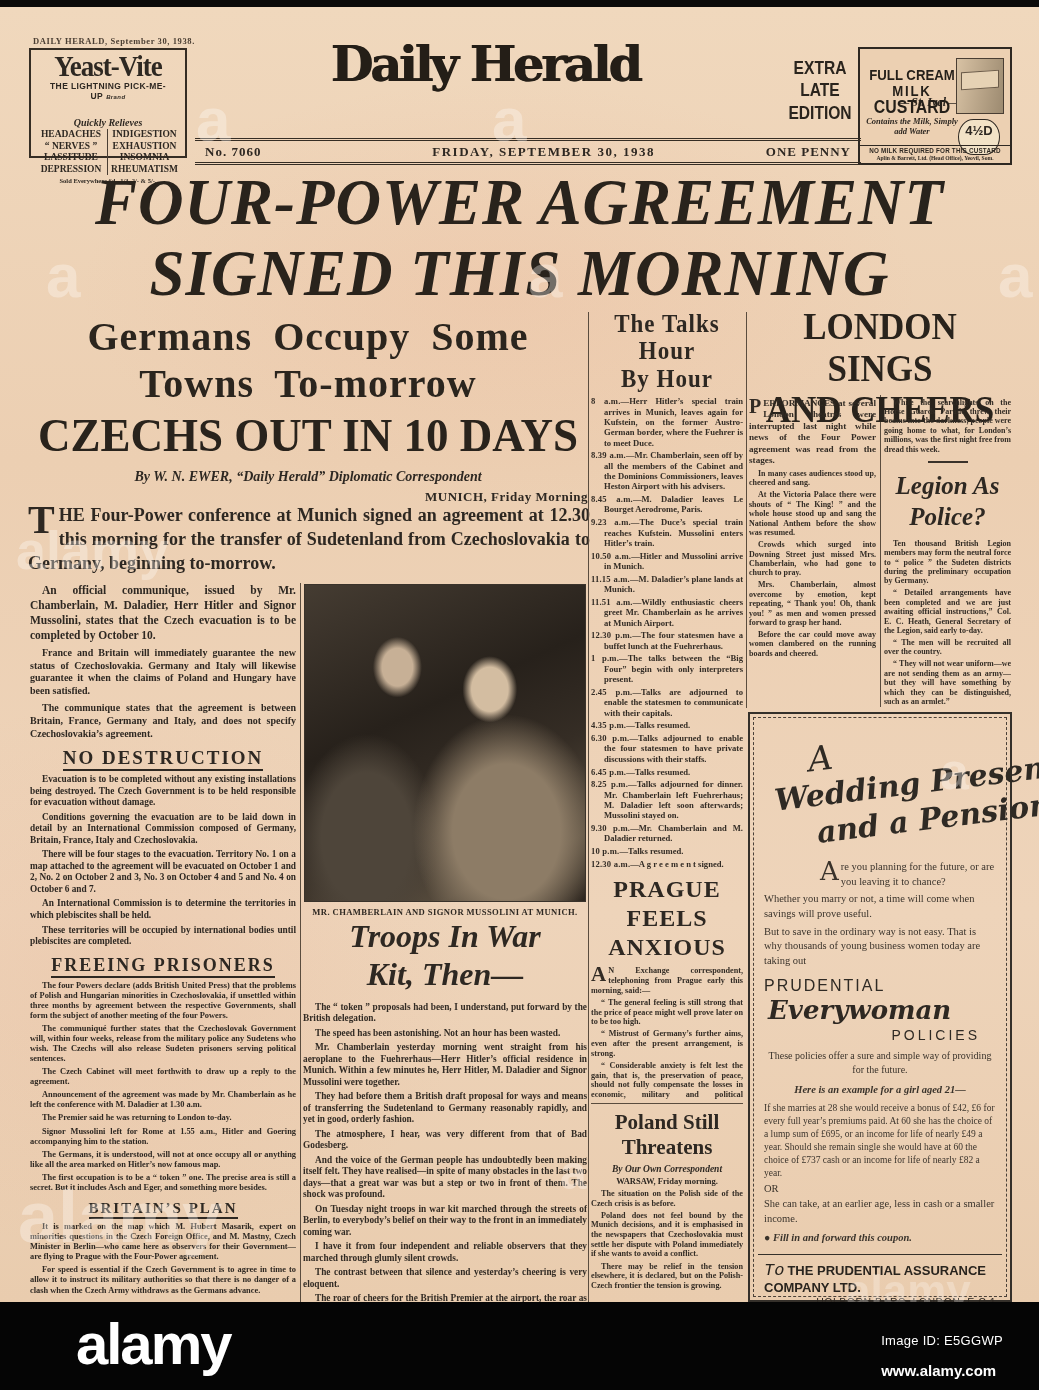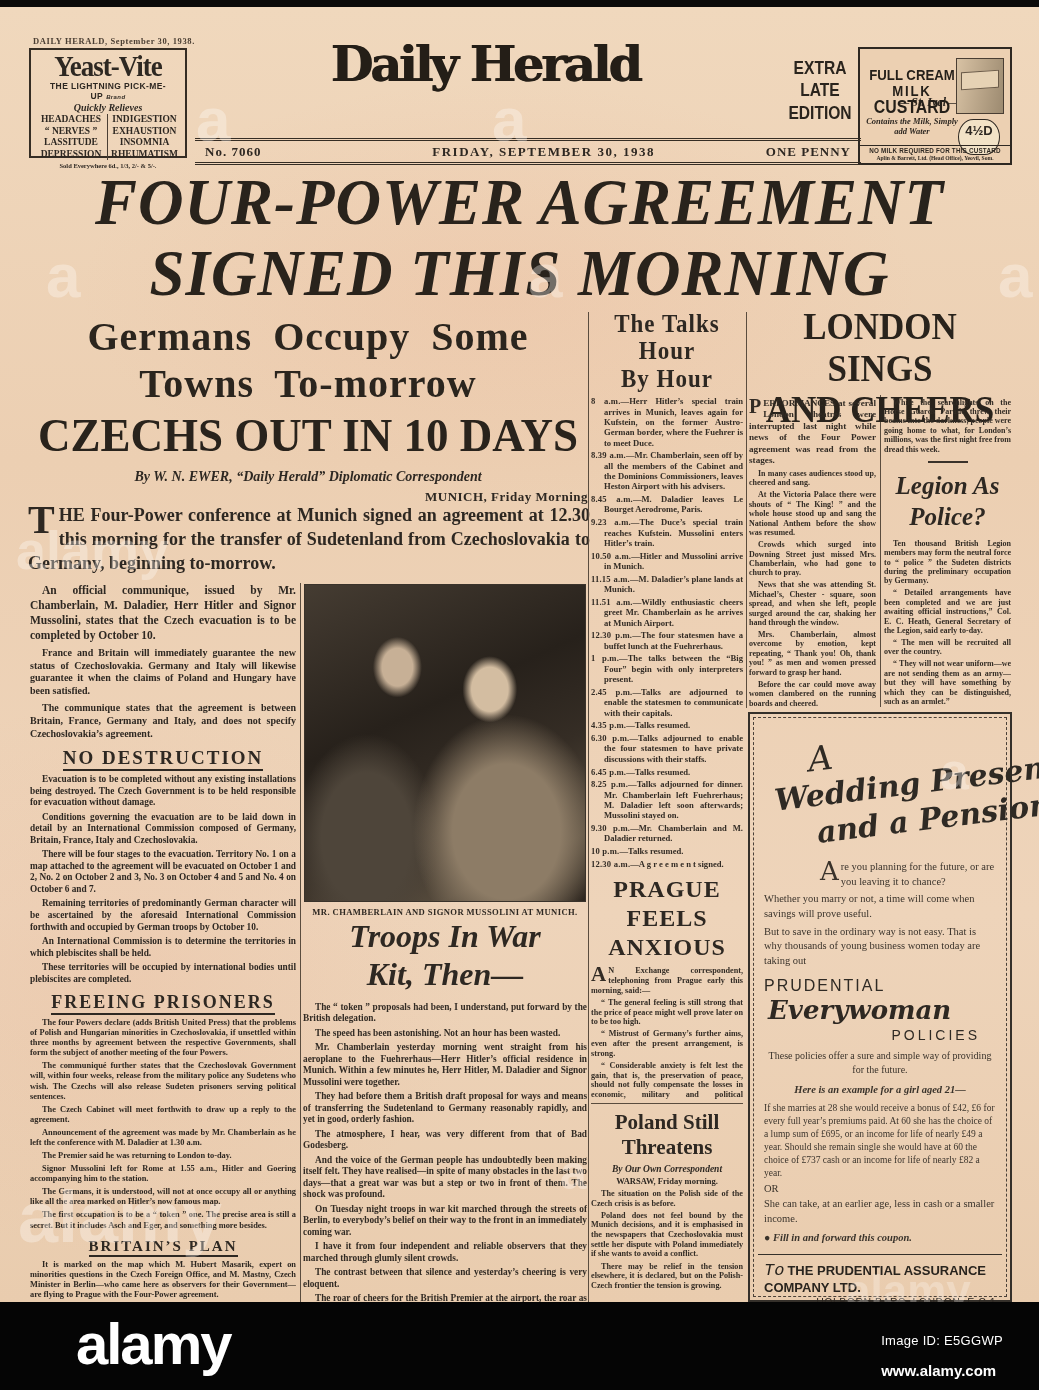--- a/index.html
+++ b/index.html
@@ -14,21 +14,21 @@
              linear-gradient(180deg,#f0d8bd,#eccfb2 35%,#eed4ba 70%,#e9ccae);
   }
   .abs { position:absolute; }
 
   
   .folio { left:33px; top:29px; font-size:8.5px; letter-spacing:.6px; font-weight:bold; color:#4a3e33; }
   .yv { left:29px; top:41px; width:158px; height:110px; border:2px solid #352d24; padding:3px 4px 2px; text-align:center; }
   .yv-title { font-size:27px; font-weight:bold; letter-spacing:-1px; line-height:1; transform:scaleY(1.08); }
   .yv-tag { font-size:8.5px; font-weight:bold; font-family:"Liberation Sans",sans-serif; letter-spacing:.4px; margin-top:1px; }
   .yv-brand { font-size:6px; font-style:italic; margin-left:3px; }
-  .yv-rel { font-size:10px; font-weight:bold; font-style:italic; margin-top:1px; }
+  .yv-rel { font-size:10px; font-weight:bold; font-style:italic; margin-top:16px; }
   .yv-grid { display:grid; grid-template-columns:1fr 1fr; margin-top:1px; }
   .yv-grid .cell { font-size:9.5px; font-weight:bold; line-height:1.22; }
   .yv-grid .l { border-right:1px solid #4a3e33; }
   .yv-sold { font-size:6.5px; font-weight:bold; margin-top:2px; }
   .masthead { left:205px; top:33px; width:560px; text-align:center; font-family:"DejaVu Serif",serif;
               font-weight:bold; font-size:49px; line-height:1; letter-spacing:-3px; color:#241e17;
               text-shadow:1px 0 0 #241e17; }
   .edition { left:770px; top:50px; width:100px; text-align:center; font-family:"Liberation Sans",sans-serif;
              font-weight:bold; font-size:19px; line-height:1.18; transform:scaleX(.82); color:#2a241d; }
   .custard { left:858px; top:40px; width:154px; height:118px; border:2px solid #2e2822; background:#ecd0b2; }
@@ -245,21 +245,20 @@
       <p class="lc-p1">An official communique, issued by Mr. Chamberlain, M. Daladier, Herr Hitler and Signor Mussolini, states that the Czech evacuation is to be completed by October 10.</p>
       <div class="lc-g1">
           <p>France and Britain will immediately guarantee the new status of Czechoslovakia.  Germany and Italy will likewise guarantee it when the claims of Poland and Hungary have been satisfied.</p>
           <p>The communique states that the agreement is between Britain, France, Germany and Italy, and does not specify Czechoslovakia’s agreement.</p>
         </div>
       <div class="lc-h lc-h1"><span>NO DESTRUCTION</span></div>
       <div class="lc-g2">
           <p>Evacuation is to be completed without any existing installations being destroyed.  The Czech Government is to be held responsible for evacuation without damage.</p>
           <p>Conditions governing the evacuation are to be laid down in detail by an International Commission composed of Germany, Britain, France, Italy and Czechoslovakia.</p>
           <p>There will be four stages to the evacuation.  Territory No. 1 on a map attached to the agreement will be evacuated on October 1 and 2, No. 2 on October 2 and 3, No. 3 on October 4 and 5 and No. 4 on October 6 and 7.</p>
-          <p>Remaining territories of predominantly German character will be ascertained by the aforesaid International Commission forthwith and occupied by German troops by October 10.</p>
           <p>An International Commission is to determine the territories in which plebiscites shall be held.</p>
           <p>These territories will be occupied by international bodies until plebiscites are completed.</p>
         </div>
       <div class="lc-h lc-h2"><span>FREEING PRISONERS</span></div>
       <div class="lc-g3">
           <p>The four Powers declare (adds British United Press) that the problems of Polish and Hungarian minorities in Czechoslovakia, if unsettled within three months by agreement between the respective Governments, shall form the subject of another meeting of the four Powers.</p>
           <p>The communiqué further states that the Czechoslovak Government will, within four weeks, release from the military police any Sudetens who wish.  The Czechs will also release Sudeten prisoners serving political sentences.</p>
           <p>The Czech Cabinet will meet forthwith to draw up a reply to the agreement.</p>
           <p>Announcement of the agreement was made by Mr. Chamberlain as he left the conference with M. Daladier at 1.30 a.m.</p>
           <p>The Premier said he was returning to London to-day.</p>
@@ -356,21 +355,20 @@
     <div class="abs lon-h">
       <div>LONDON SINGS</div>
       <div>AND CHEERS</div>
     </div>
     <div class="loncol lc1">
       <p class="lon-lead"><span class="dropP">P</span><b>ERFORMANCES  at</b><span> several London theatres were interrupted last night while news of the Four Power agreement was read from the stages.</span></p>
       <div>
           <p>In many cases audiences stood up, cheered and sang.</p>
           <p>At the Victoria Palace there were shouts of “ The King! ” and the whole house stood up and sang the National Anthem before the show was resumed.</p>
           <p>Crowds which surged into Downing Street just missed Mrs. Chamberlain, who had gone to church to pray.</p>
-          <p>News that she was attending St. Michael’s,  Chester - square,  soon spread, and when she left, people surged around the car, shaking her hand through the window.</p>
           <p>Mrs. Chamberlain, almost overcome by emotion, kept repeating, “ Thank you!  Oh, thank you! ” as men and women pressed forward to grasp her hand.</p>
           <p>Before the car could move away women clambered on the running boards and cheered.</p>
         </div>
     </div>
     <div class="loncol lc2">
       <p>While the searchlights on the Horse Guards Parade threw their beams into the darkness, people were going home to what, for London’s millions, was the first night free from dread this week.</p>
       <div class="lon-div"></div>
       <div class="lg-h">
         <div>Legion As</div>
         <div>Police?</div>

